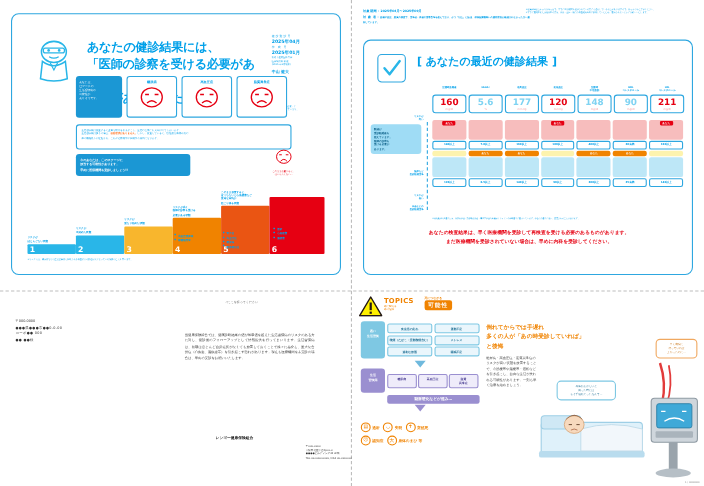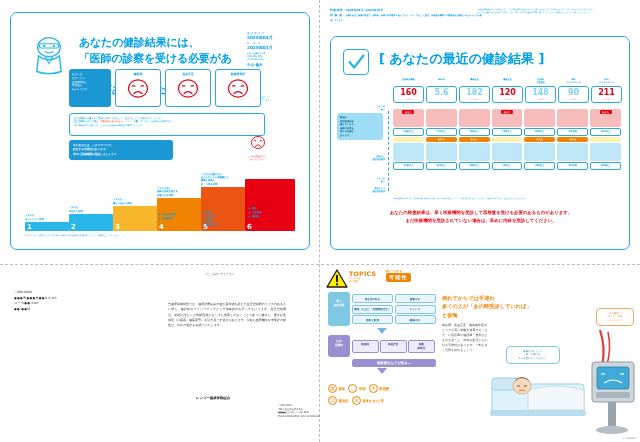--- a/index.html
+++ b/index.html
@@ -108,21 +108,21 @@
   #right-head .hr { font-size:2.8px; color:#00a0e9; font-weight:bold; line-height:1.7;}
   #right-head .hr span.k { letter-spacing:0.4px;}
   #right-head .rnote { position:absolute; right:0; top:0; width:152px; font-size:1.85px; color:#00a0e9; line-height:1.5;}
 
   #right-panel { left: 330px; top: 36px; width: 300px; height: 214px; }
 
   .check-icon { position:absolute; left:12px; top:12px; width:26px; height:26px;
     border:1.4px solid #2ea7e0; border-radius:4px; }
   .check-icon svg { width:100%; height:100%; }
   .r-title { position:absolute; left:48px; top:12px; font-size:7.6px; font-weight:bold; color:#00a0e9; line-height:1.5;}
-  .r-title .sub { font-size:13px; }
+  .r-title .sub { font-size:10px; }
 
   .metrics { position:absolute; left:62px; top:42px; width:256px; display:flex; gap:2px; }
   .metric { width:31px; text-align:center; }
   .metric .mlabel { font-size:2.15px; color:#00a0e9; line-height:1.35; height:7px; font-weight:bold;}
   .metric .mbox {
     border:1.2px solid #2ea7e0; border-radius:3px; background:#fff;
     padding:2px 0 1px; 
   }
   .metric .mval { font-size:8px; font-weight:bold; line-height:1; }
   .metric .munit { font-size:2.4px; color:#f29c9f; margin-top:1px; }
@@ -411,21 +411,21 @@
       <div class="metric">
         <div class="mlabel">HbA1c</div>
         <div class="mbox">
           <div class="mval lo">5.6</div>
           <div class="munit">%</div>
         </div>
       </div>
       <div class="metric">
         <div class="mlabel">最高血圧</div>
         <div class="mbox">
-          <div class="mval lo">182</div>
+          <div class="mval lo">177</div>
           <div class="munit">mmHg</div>
         </div>
       </div>
       <div class="metric">
         <div class="mlabel">最低血圧</div>
         <div class="mbox">
           <div class="mval hi">120</div>
           <div class="munit">mmHg</div>
         </div>
       </div>

